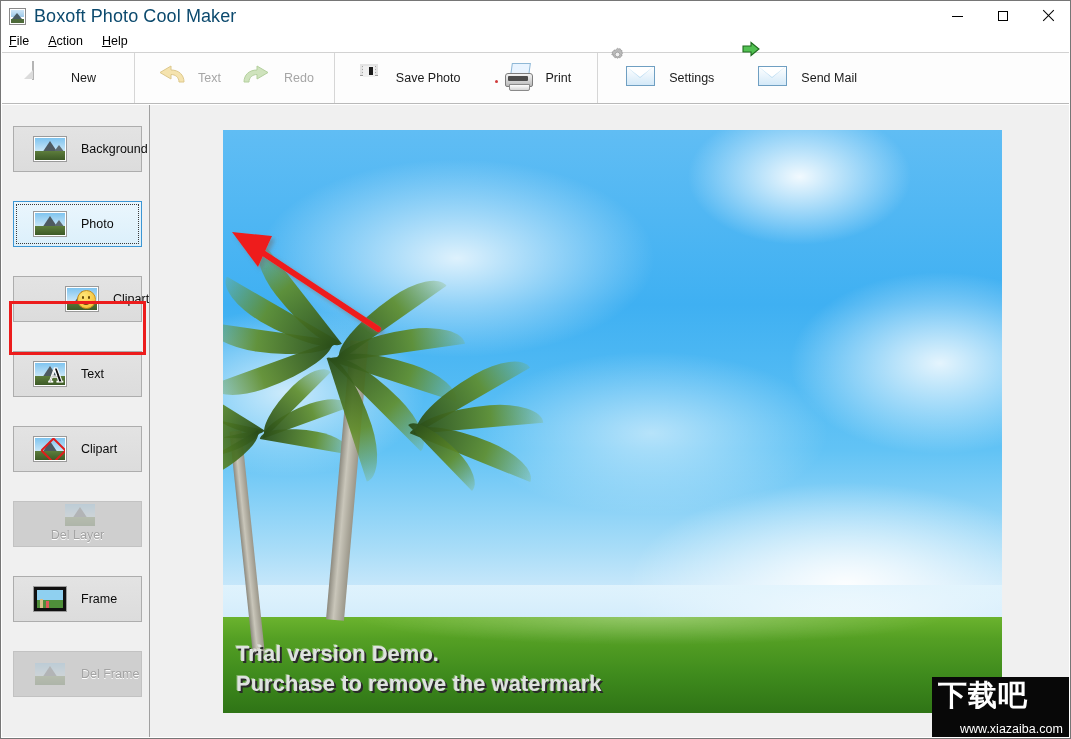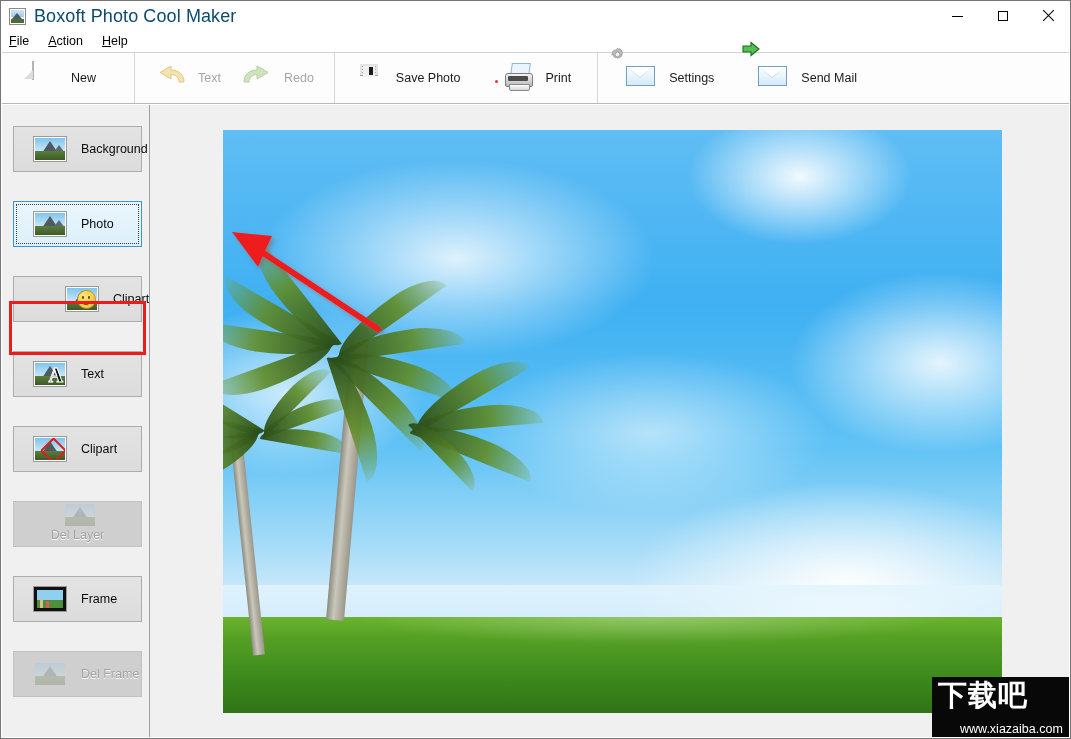--- a/index.html
+++ b/index.html
@@ -512,20 +512,22 @@
           <div class="frond" style="left:112px; top:206px; transform:rotate(232deg);"></div>
         </div>
 
         <div>
           <div class="frond" style="left:190px; top:282px; transform:rotate(-5deg);"></div>
           <div class="frond" style="left:190px; top:282px; transform:rotate(22deg);"></div>
           <div class="frond" style="left:190px; top:282px; transform:rotate(-30deg);"></div>
           <div class="frond sm" style="left:190px; top:280px; transform:rotate(46deg);"></div>
         </div>
 
+        <div id="watermark-text">Trial version Demo.
+Purchase to remove the watermark</div>
       </div>
 
       <svg id="annot-arrow" viewBox="0 0 915 632">
         <defs>
           <filter id="sh" x="-30%" y="-30%" width="180%" height="180%">
             <feDropShadow dx="3" dy="3" stdDeviation="2.2" flood-color="#707070" flood-opacity="0.55"></feDropShadow>
           </filter>
         </defs>
         <g filter="url(#sh)">
           <line x1="148" y1="224" x2="24" y2="142" stroke="#ee1c1c" stroke-width="6" stroke-linecap="round"></line>

